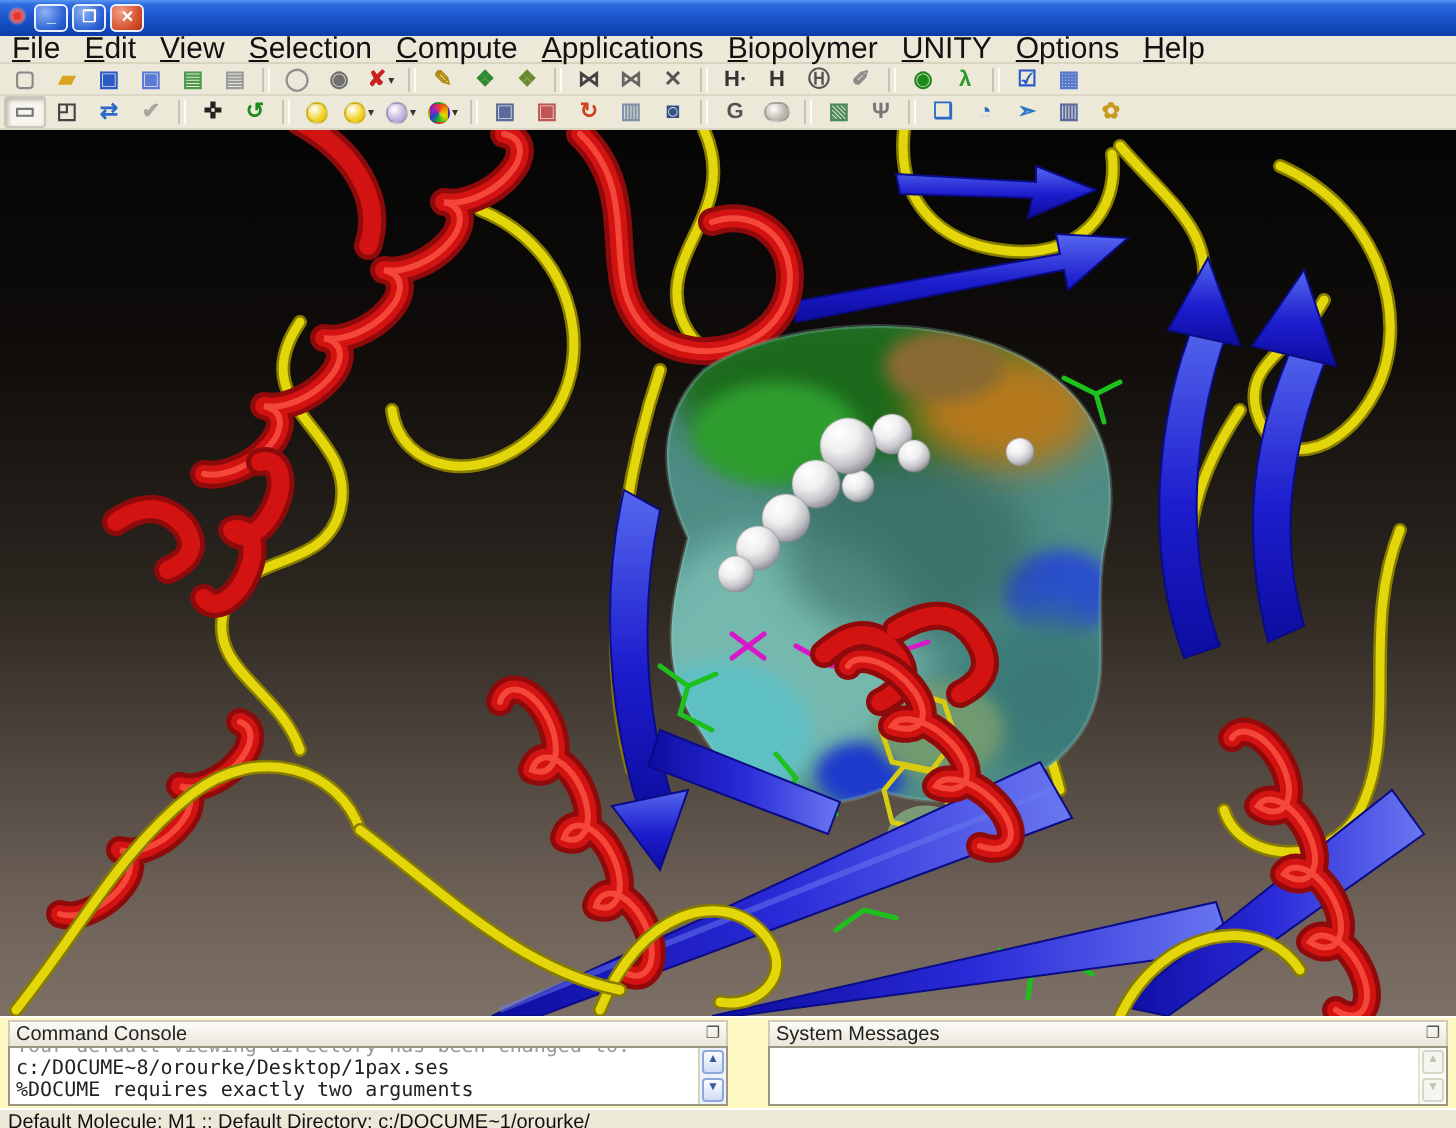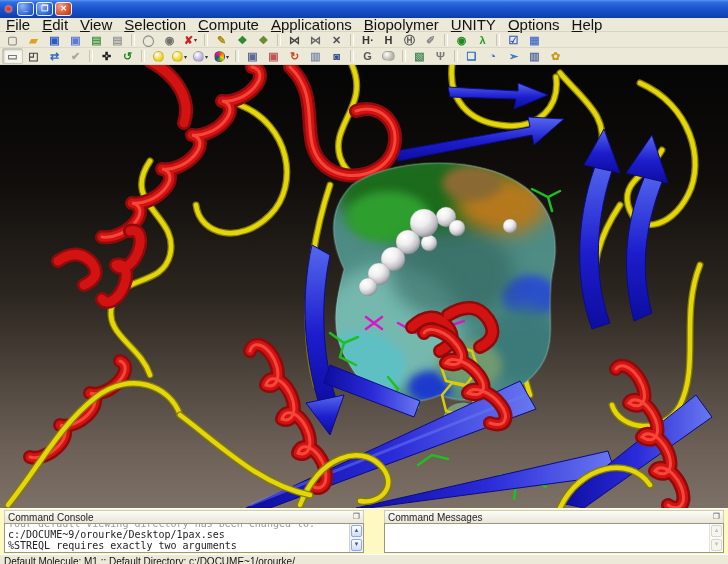--- a/index.html
+++ b/index.html
@@ -428,32 +428,32 @@
 
 <div class="dock">
   <div class="panel p-left">
     <div class="phead">
       <span>Command Console</span>
       <span class="pdock">❐</span>
     </div>
     <div class="pbody">
       <div class="ctext" id="console-lines">
           <div class="cline clip">Your default viewing directory has been changed to:</div>
-          <div class="cline">c:/DOCUME~9/orourke/Desktop/1pax.ses</div>
-          <div class="cline">%STREQL requires exactly two arguments</div>
+          <div class="cline">c:/DOCUME~8/orourke/Desktop/1pax.ses</div>
+          <div class="cline">%DOCUME requires exactly two arguments</div>
         </div>
       <div class="sbar">
         <div class="sbtn">▲</div>
         <div class="sbtn">▼</div>
       </div>
     </div>
   </div>
   <div class="panel p-right">
     <div class="phead">
-      <span>Command Messages</span>
+      <span>System Messages</span>
       <span class="pdock">❐</span>
     </div>
     <div class="pbody">
       <div class="ctext"></div>
       <div class="sbar dis">
         <div class="sbtn">▲</div>
         <div class="sbtn">▼</div>
       </div>
     </div>
   </div>

